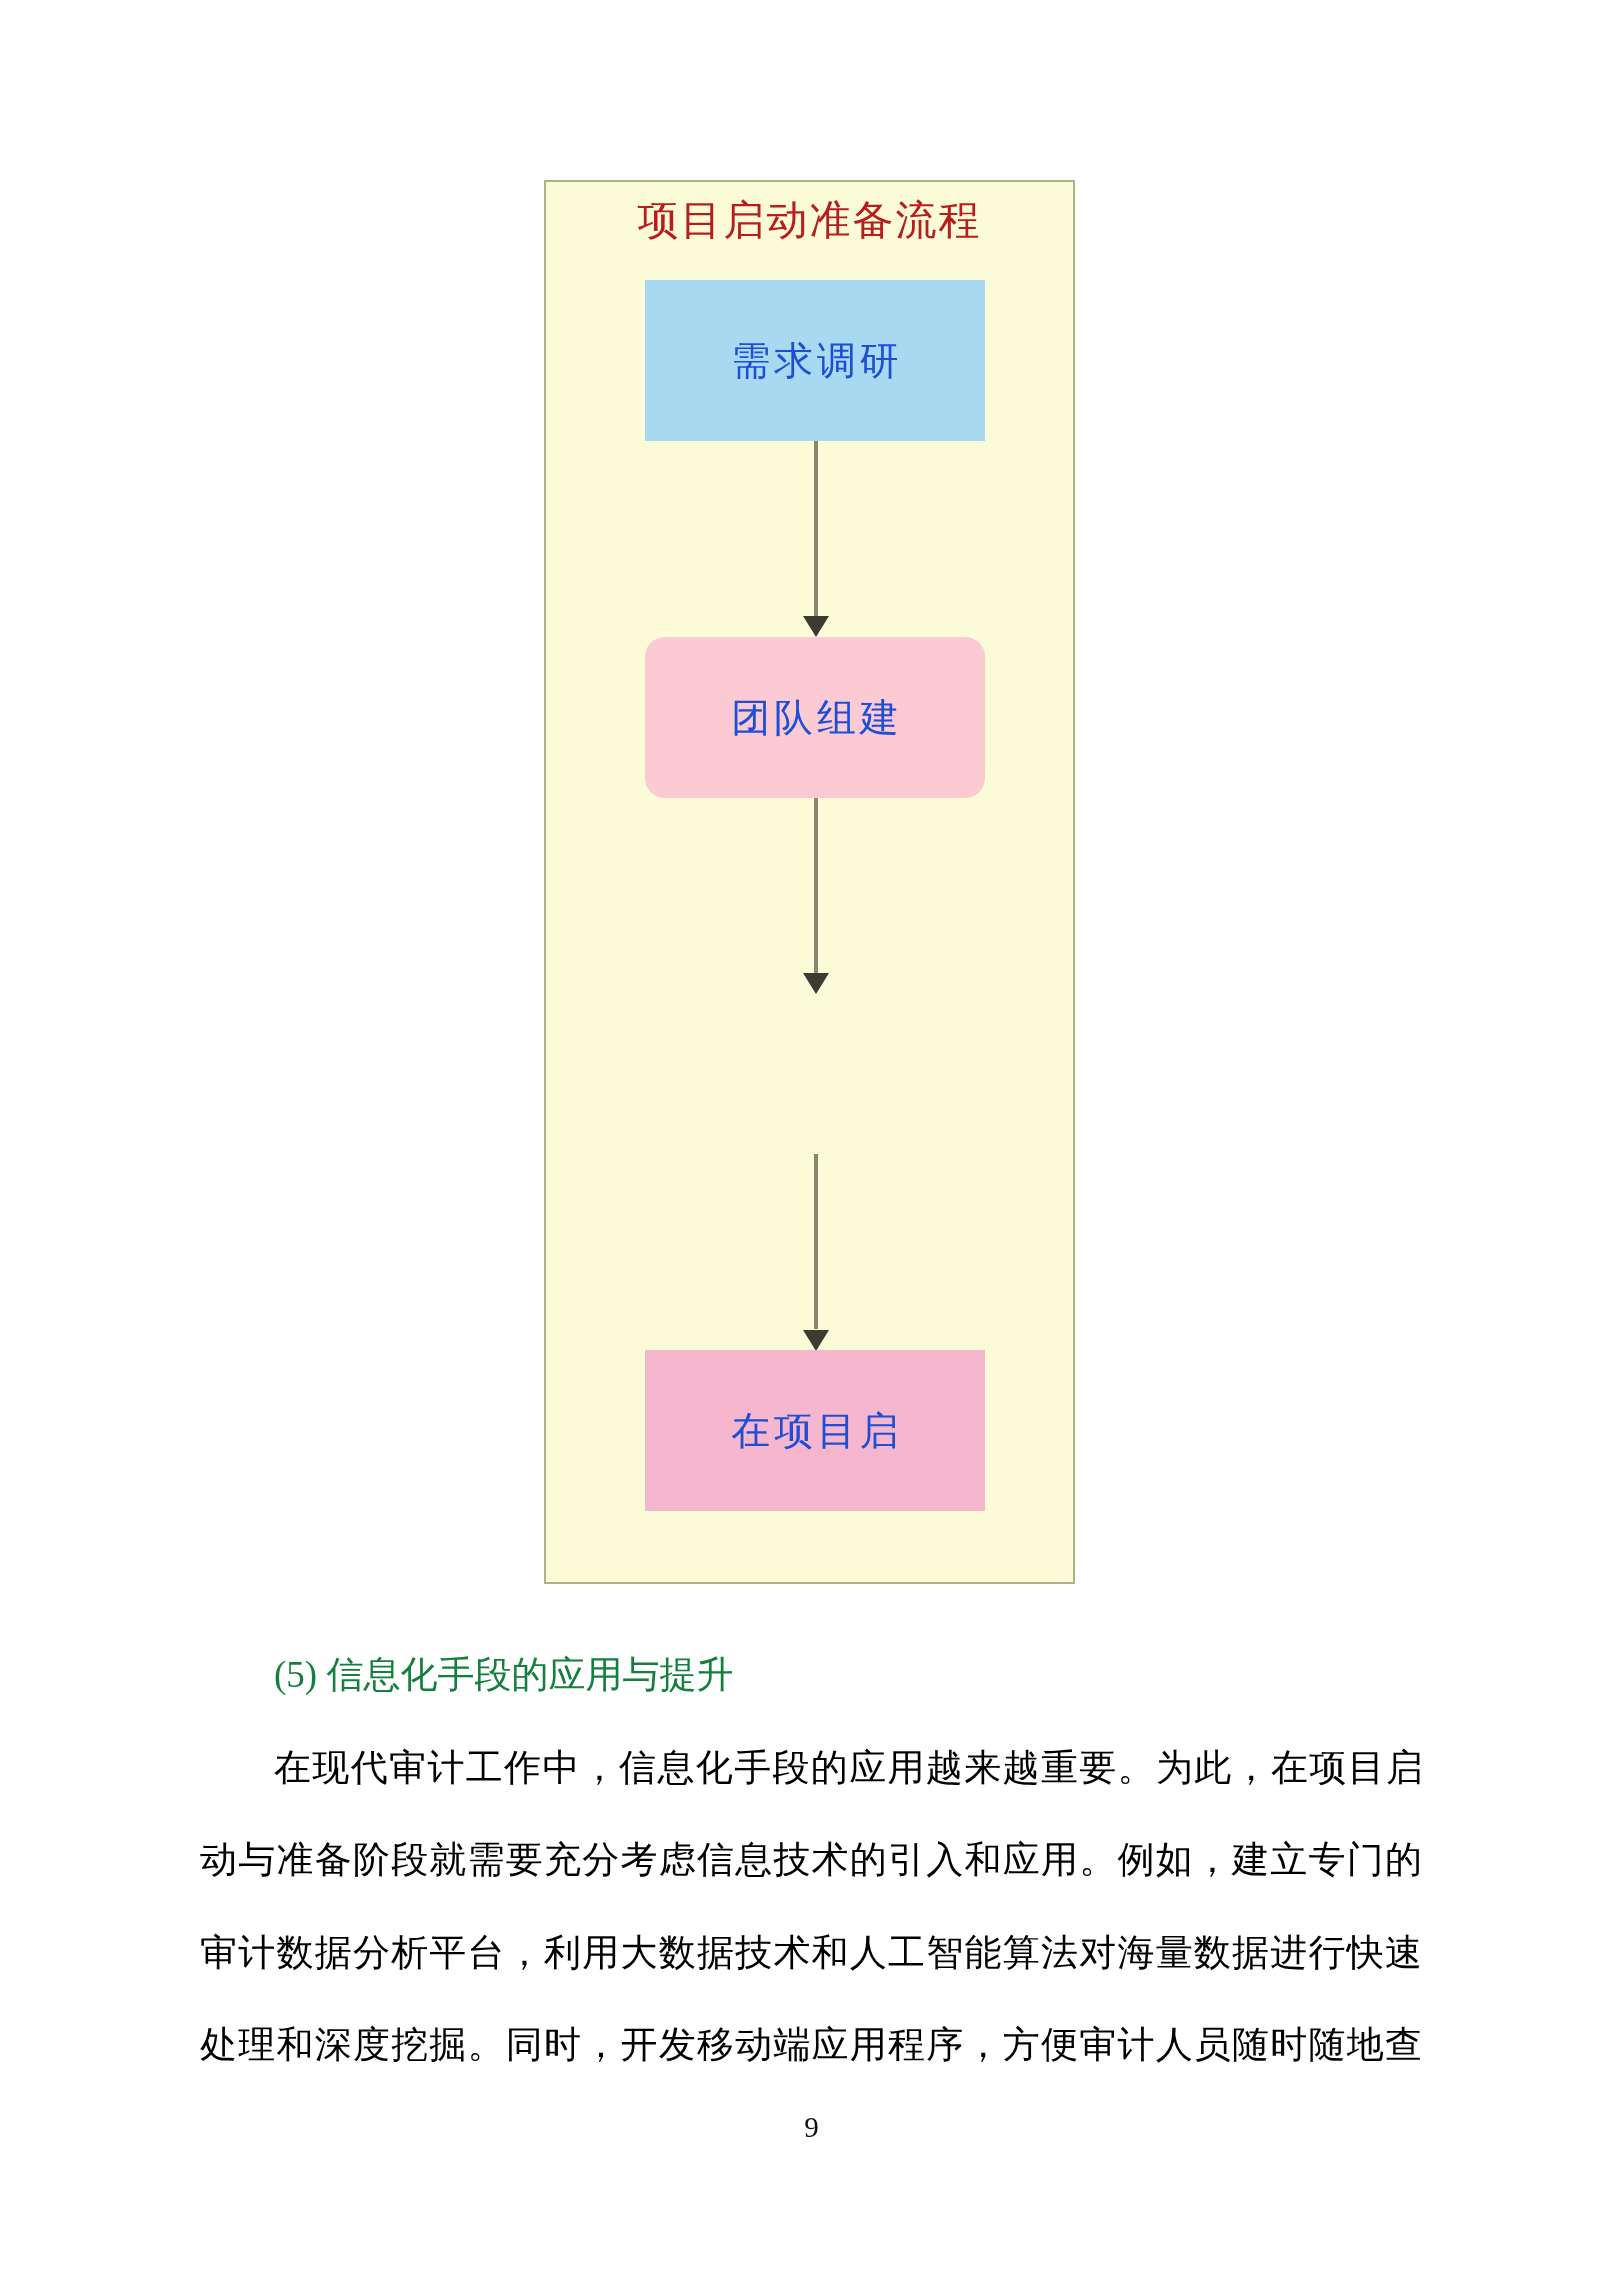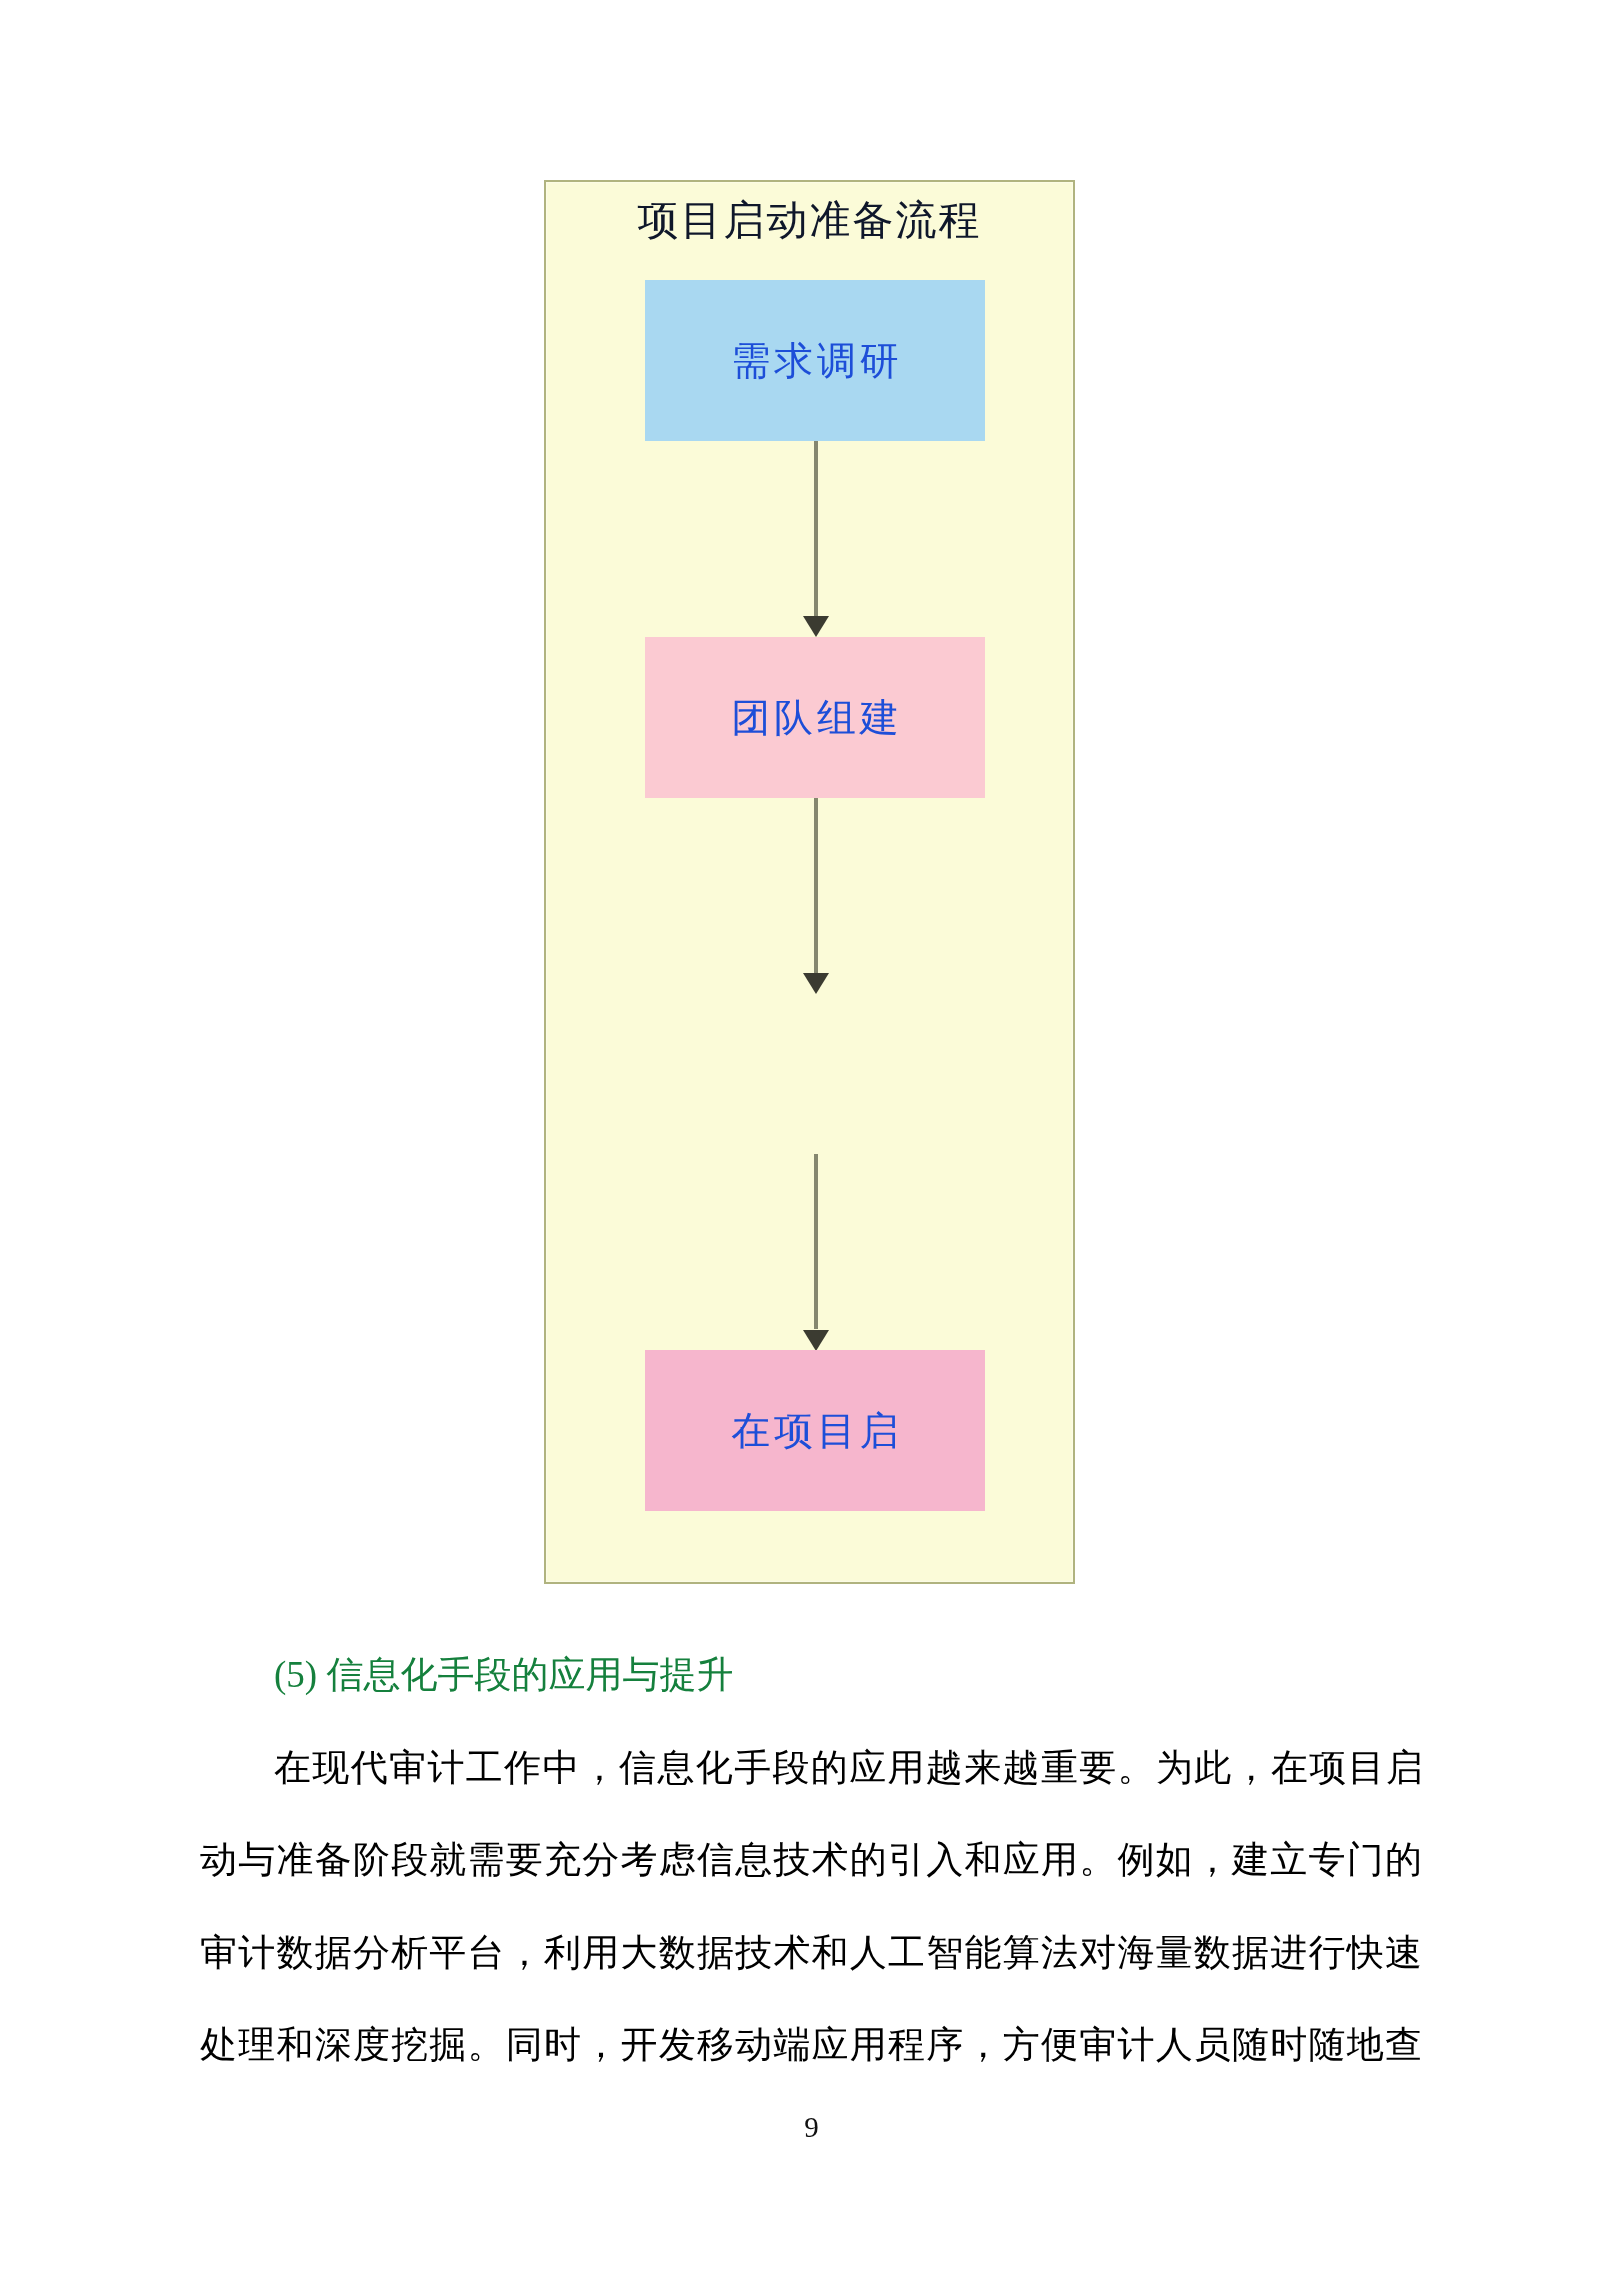--- a/index.html
+++ b/index.html
@@ -36,21 +36,21 @@
   }
   .flow-title {
     position: absolute;
     left: 0;
     top: 10.5px;
     width: 100%;
     text-align: center;
     font-family: "Liberation Sans", "DejaVu Sans", sans-serif;
     font-size: 41px;
     letter-spacing: 2px;
-    color: #0f172a;
+    color: #b91c1c;
     white-space: nowrap;
   }
   .flow-box {
     position: absolute;
     left: 99px;
     width: 340px;
     height: 161px;
     display: flex;
     align-items: center;
     justify-content: center;
@@ -130,21 +130,21 @@
 
   <div class="flow-container" style="background-color: rgb(251, 251, 216);">
 
     <div class="flow-title">项目启动准备流程</div>
 
     <div class="flow-box box-0" style="background-color: rgb(169, 216, 241);">需求调研</div>
 
     <div class="arrow-line al-0"></div>
     <div class="arrow-head ah-0"></div>
 
-    <div class="flow-box box-1" style="background-color: rgb(251, 202, 210);">团队组建</div>
+    <div class="flow-box box-1" style="background-color: rgb(251, 202, 210); border-radius: 20px;">团队组建</div>
 
     <div class="arrow-line al-1"></div>
     <div class="arrow-head ah-1"></div>
 
 
     <div class="arrow-line al-2"></div>
     <div class="arrow-head ah-2"></div>
 
     <div class="flow-box box-3" style="background-color: rgb(246, 182, 205);">在项目启</div>
   </div>

